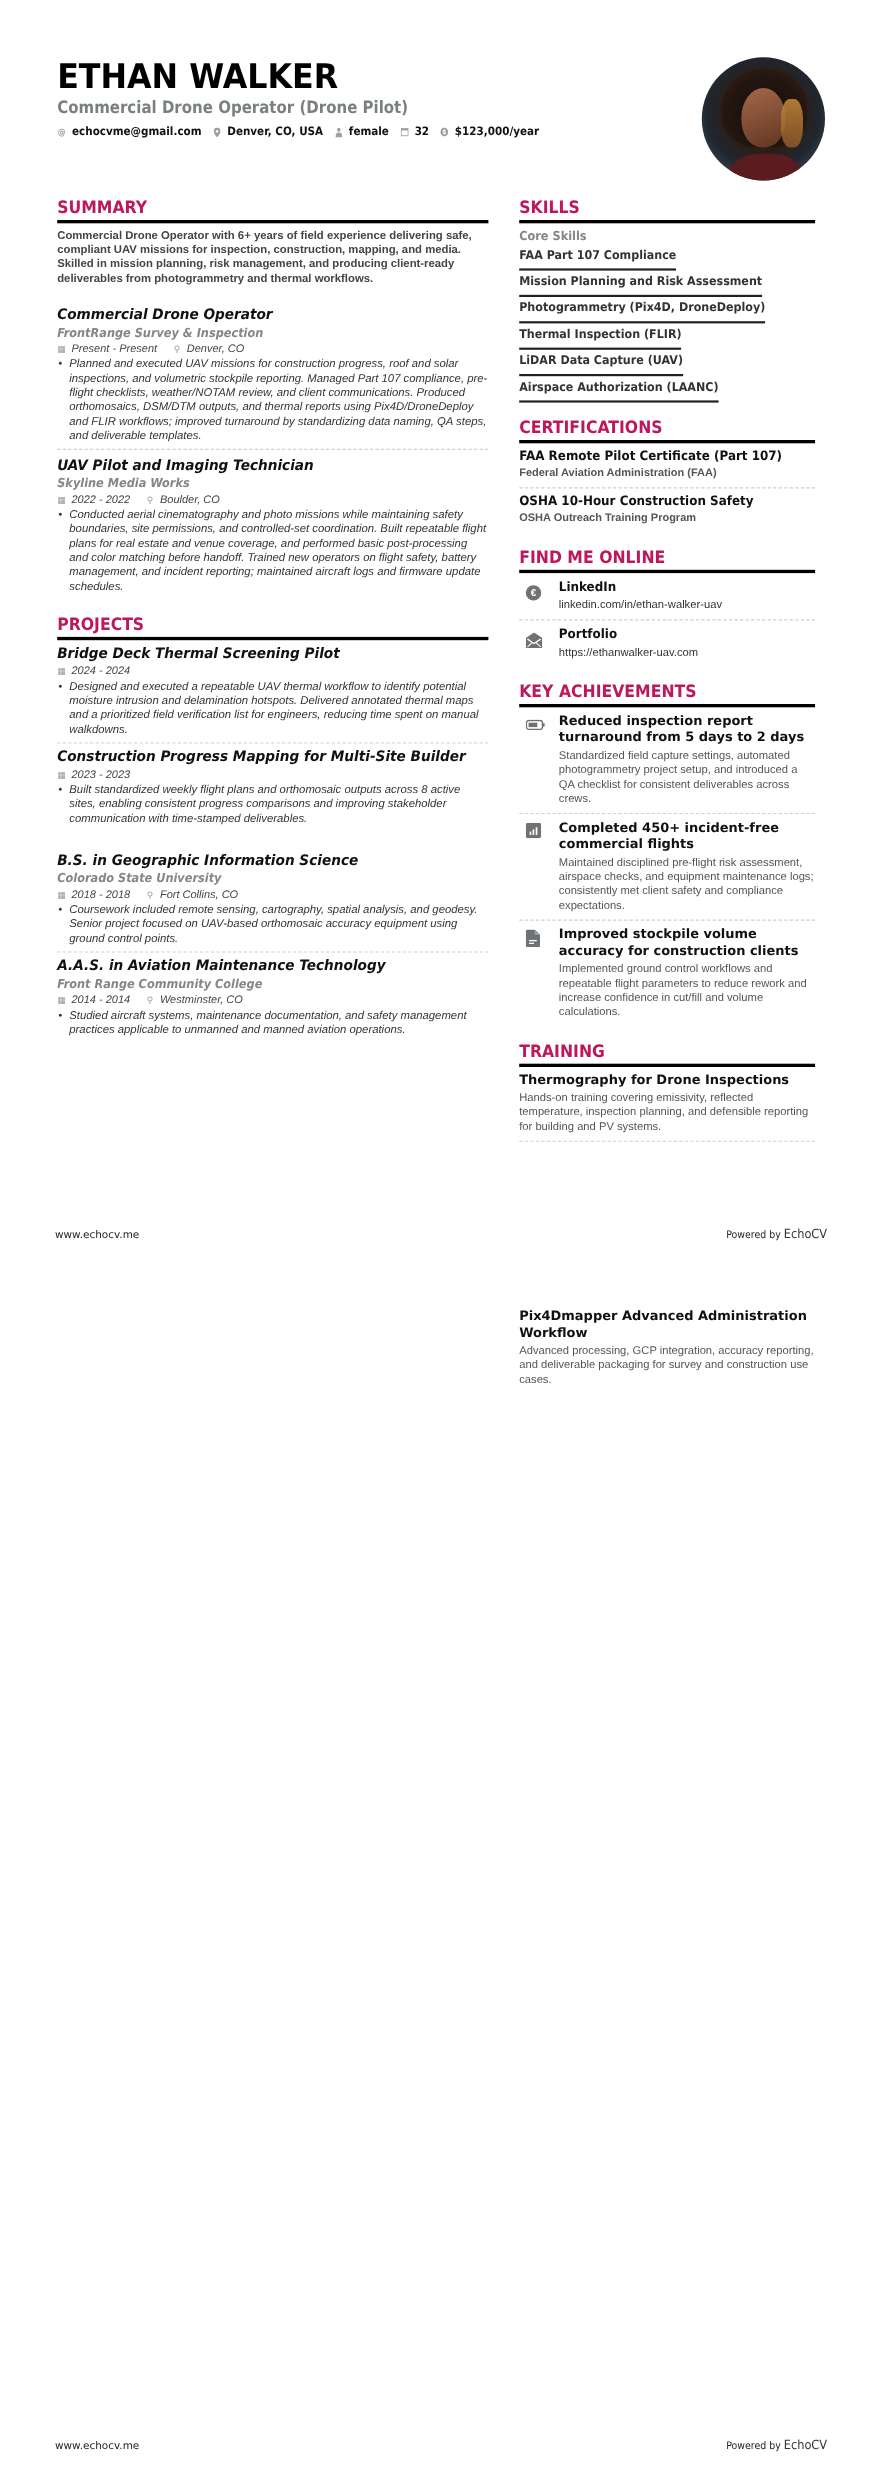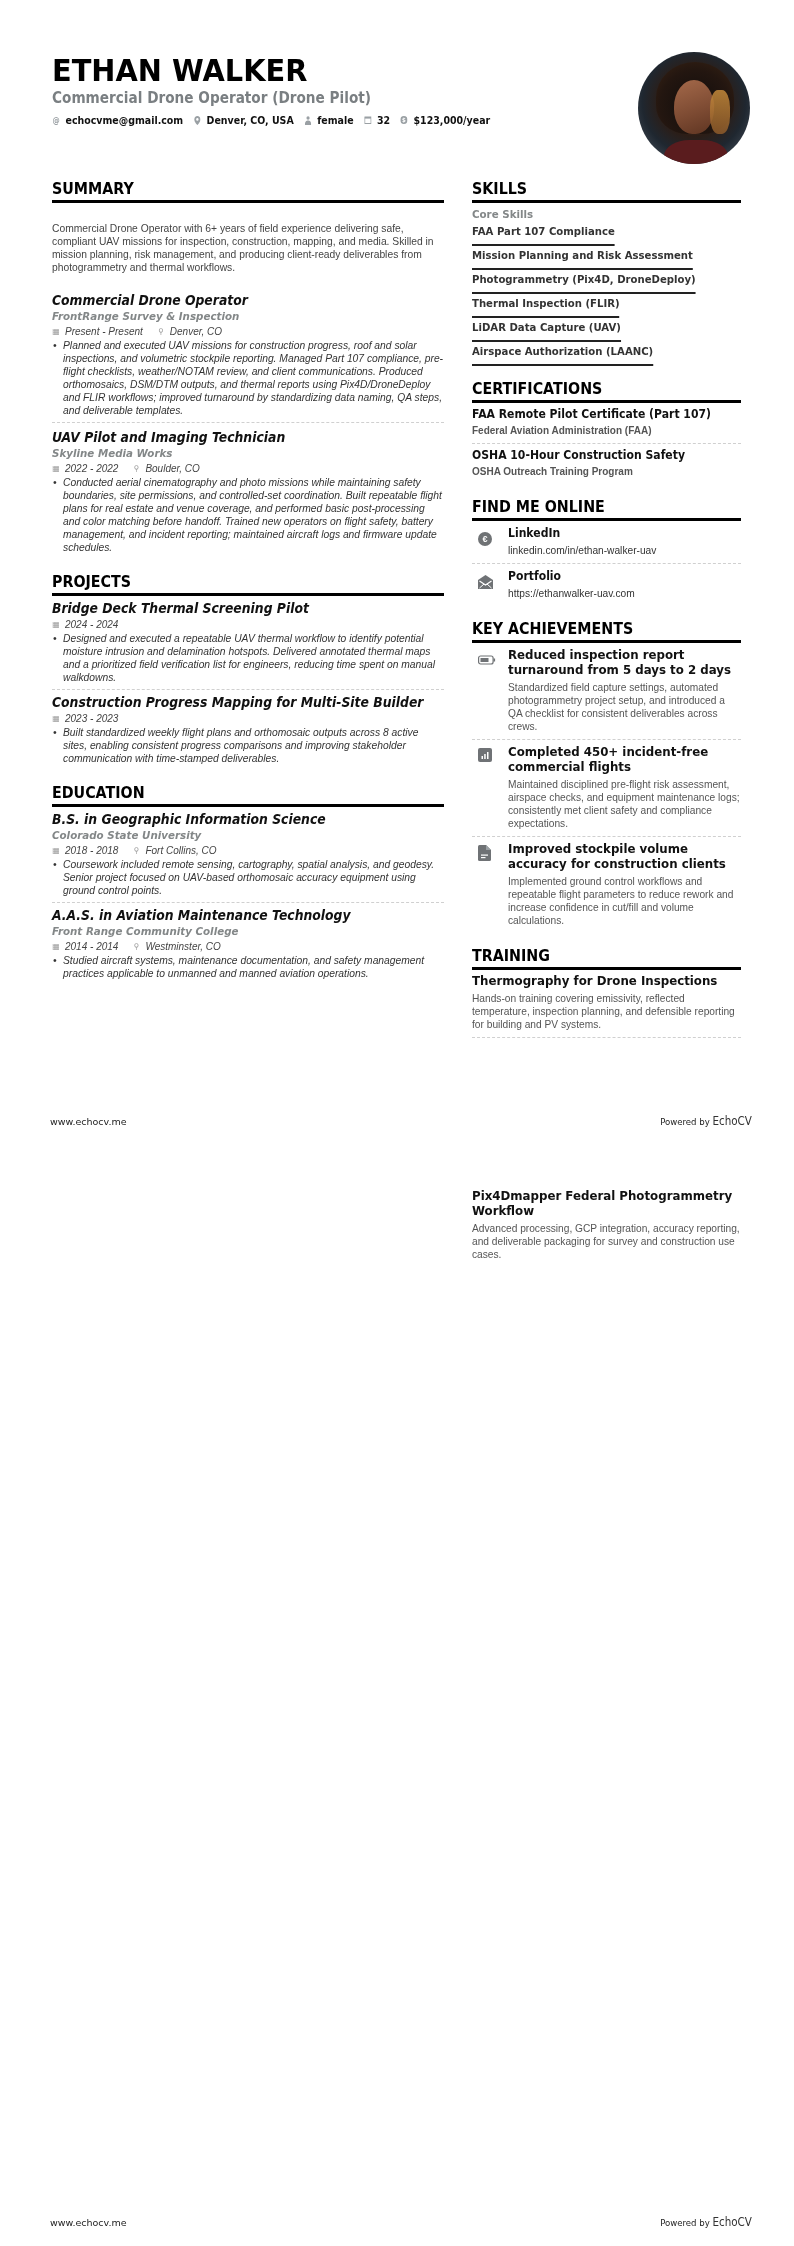--- a/index.html
+++ b/index.html
@@ -22,25 +22,25 @@
            background: radial-gradient(circle at 50% 45%, #8a5a3c 0%, #6b3f28 22%, #2c1d16 40%, #1f2730 62%, #56606c 100%); }
   .photo .face { position: absolute; left: 36px; top: 28px; width: 40px; height: 54px; border-radius: 50% 50% 46% 46%; background: linear-gradient(160deg, #a4694a 0%, #7c4a32 60%, #5f3522 100%); }
   .photo .hair { position: absolute; left: 18px; top: 10px; width: 78px; height: 72px; border-radius: 50% 50% 40% 40%; background: radial-gradient(circle at 50% 60%, transparent 32%, #1b120e 34%, #231610 60%, #3a2414 100%); }
   .photo .light { position: absolute; left: 72px; top: 38px; width: 20px; height: 44px; border-radius: 40%; background: linear-gradient(180deg, #c58a3b, #8d5a2a); opacity: .85; }
   .photo .shirt { position: absolute; left: 26px; top: 88px; width: 64px; height: 40px; border-radius: 40% 40% 0 0; background: #5a1c1e; }
 
   
   .col-left { position: absolute; left: 52px; top: 180px; width: 392px; }
   .col-right { position: absolute; left: 472px; top: 180px; width: 269px; }
 
-  .sec-title { font-family: "DejaVu Sans", sans-serif; font-weight: bold; font-size: 15.5px; color: #000000; line-height: 18px; border-bottom: 3px solid #000; padding-bottom: 2px; transform-origin: left; }
+  .sec-title { font-family: "DejaVu Sans", sans-serif; font-weight: bold; font-size: 15.5px; color: #be185d; line-height: 18px; border-bottom: 3px solid #000; padding-bottom: 2px; transform-origin: left; }
   .sec-title span { display: inline-block; transform: scaleX(0.92); transform-origin: left; }
   .section { margin-bottom: 14px; }
 
-  .summary-text { font-size: 10.3px; line-height: 13px; color: #444; margin-top: 19px; }
+  .summary-text { font-size: 10.3px; line-height: 13px; color: #444; margin-top: 5px; font-weight: bold; }
 
   .entry { padding: 4px 0 5px; border-bottom: 1px dashed #d0d0d0; font-style: italic; }
   .entry:last-child { border-bottom: none; }
   .entry-title { font-family: "DejaVu Sans", sans-serif; font-weight: bold; font-size: 13.2px; color: #111; line-height: 17px; transform: scaleX(0.94); transform-origin: left; white-space: nowrap; }
   .entry-org { font-family: "DejaVu Sans", sans-serif; font-weight: bold; font-size: 11.2px; color: #838788; line-height: 15px; transform: scaleX(0.92); transform-origin: left; white-space: nowrap; }
   .entry-meta { display: flex; align-items: center; font-size: 10px; color: #444; line-height: 13px; margin-top: 1px; }
   .entry-meta .mi { display: flex; align-items: center; margin-right: 14px; }
   .entry-meta .mic { color: #999; font-size: 8px; margin-right: 5px; width: 8px; display: inline-block; text-align: center; }
   .bullets { list-style: none; margin-top: 1px; }
   .bullets li { position: relative; padding-left: 11px; font-size: 10.3px; line-height: 13px; color: #333; }
@@ -204,21 +204,20 @@
               <span>2023 - 2023</span>
             </span>
         </div>
         <ul class="bullets">
             <li>Built standardized weekly flight plans and orthomosaic outputs across 8 active sites, enabling consistent progress comparisons and improving stakeholder communication with time-stamped deliverables.</li>
           </ul>
       </div>
     </div>
 
     <div class="section">
-      <div class="sec-title"><span>EDUCATION</span></div>
       <div class="entry">
         <div class="entry-title">B.S. in Geographic Information Science</div>
         <div class="entry-org">Colorado State University</div>
         <div class="entry-meta">
           <span class="mi">
               <span class="mic">▦</span>
               <span>2018 - 2018</span>
             </span>
           <span class="mi">
               <span class="mic">⚲</span>
@@ -356,21 +355,21 @@
 
   <div class="footer" style="top:1114px;">
     <span>www.echocv.me</span>
     <span class="powered"><span>Powered by</span> <span class="brand">EchoCV</span></span>
   </div>
 </div>
 
 <div class="page page2">
   <div class="p2-train">
     <div class="train-item" style="border-bottom:none;">
-      <div class="train-title">Pix4Dmapper Federal Photogrammetry Workflow</div>
+      <div class="train-title">Pix4Dmapper Advanced Administration Workflow</div>
       <div class="train-desc">Advanced processing, GCP integration, accuracy reporting, and deliverable packaging for survey and construction use cases.</div>
     </div>
   </div>
 
   <div class="footer" style="top:1092px;">
     <span>www.echocv.me</span>
     <span class="powered"><span>Powered by</span> <span class="brand">EchoCV</span></span>
   </div>
 </div>
 

